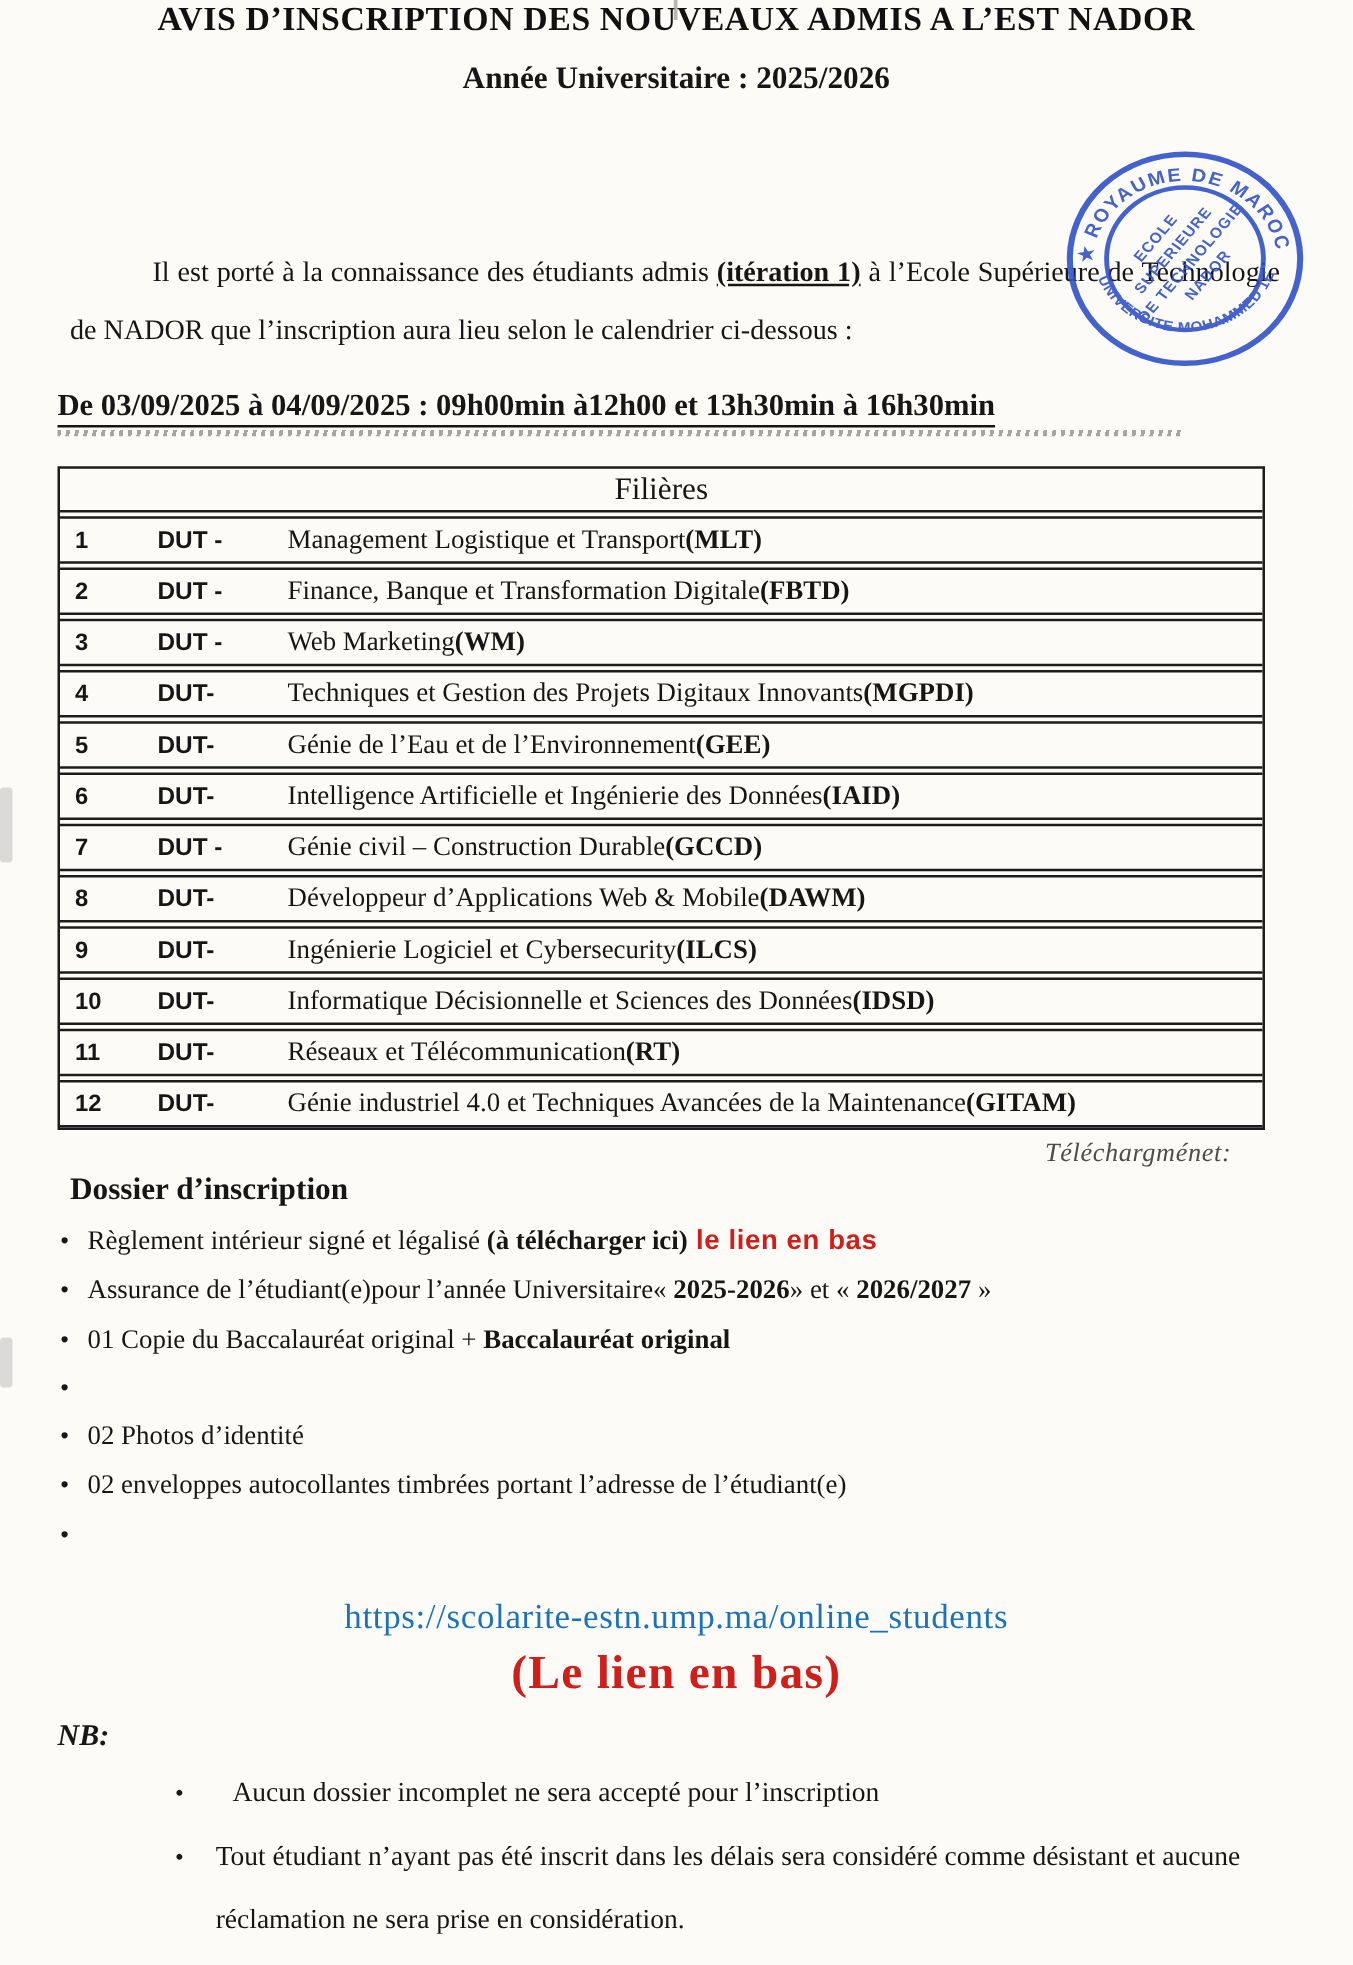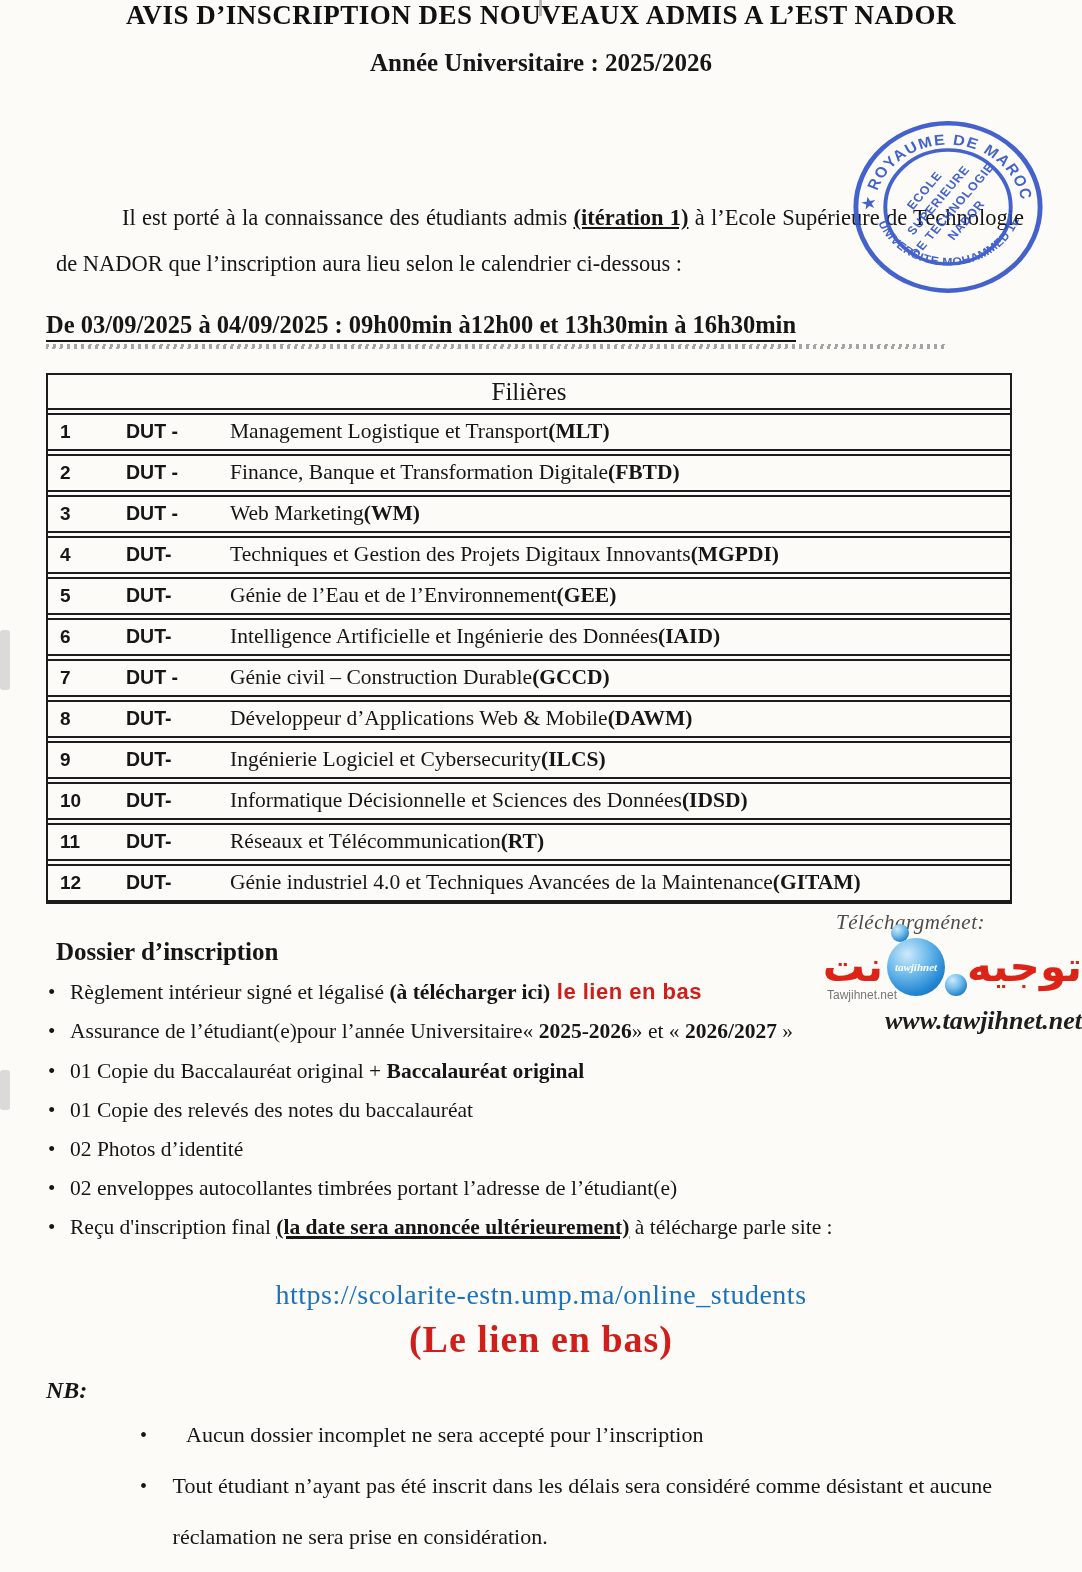--- a/index.html
+++ b/index.html
@@ -218,66 +218,49 @@
     </div>
     <div class="frow">
       <span class="num">12</span>
       <span class="dut">DUT-</span>
       <span class="fname">Génie industriel 4.0 et Techniques Avancées de la Maintenance </span>
       <span class="fcode">(GITAM)</span>
     </div>
   </div>
 
   <div class="telecharg">Téléchargménet:</div>
-  <div class="twj-logo">
-    <div class="twj-row">
-      <span class="arabic">نت</span>
-      <span class="sphere-wrap">
-        <span class="ball ball-a"></span>
-        <span class="sphere">
-          <span class="sphere-label">tawjihnet</span>
-        </span>
-        <span class="ball ball-b"></span>
-        <span class="twj-small">Tawjihnet.net</span>
-      </span>
-      <span class="arabic" style="margin-left:14px;">توجيه</span>
-    </div>
-    <div class="twj-site">www.tawjihnet.net</div>
-  </div>
 
   <div class="dossier-heading">Dossier d’inscription</div>
 
   <div class="dossier-list">
     <div class="d-item">
       <span class="d-bullet">•</span>
       <span><span>Règlement intérieur signé et légalisé </span><span class="b">(à télécharger ici)</span><span class="red-inline"> le lien en bas</span></span>
     </div>
     <div class="d-item">
       <span class="d-bullet">•</span>
       <span><span>Assurance de l’étudiant(e)pour l’année Universitaire« </span><span class="b">2025-2026</span><span>»  et « </span><span class="b">2026/2027</span><span> »</span></span>
     </div>
     <div class="d-item">
       <span class="d-bullet">•</span>
       <span><span>01 Copie du Baccalauréat original + </span><span class="b">Baccalauréat original</span></span>
     </div>
     <div class="d-item">
       <span class="d-bullet">•</span>
-      <span>01 Copie des relevés des notes du baccalauréat</span>
     </div>
     <div class="d-item">
       <span class="d-bullet">•</span>
       <span>02 Photos d’identité</span>
     </div>
     <div class="d-item">
       <span class="d-bullet">•</span>
       <span>02 enveloppes autocollantes timbrées portant l’adresse de l’étudiant(e)</span>
     </div>
     <div class="d-item">
       <span class="d-bullet">•</span>
-      <span><span>Reçu d'inscription final </span><span class="bu">(la date sera annoncée ultérieurement)</span><span> à télécharge parle site :</span></span>
     </div>
   </div>
 
   <div class="portal-link">https://scolarite-estn.ump.ma/online_students</div>
   <div class="lien-bas">(Le lien en bas)</div>
 
   <div class="nb-label">NB:</div>
   <div class="nb-list">
     <div class="nb-item">
       <span class="nb-bullet">•</span>

